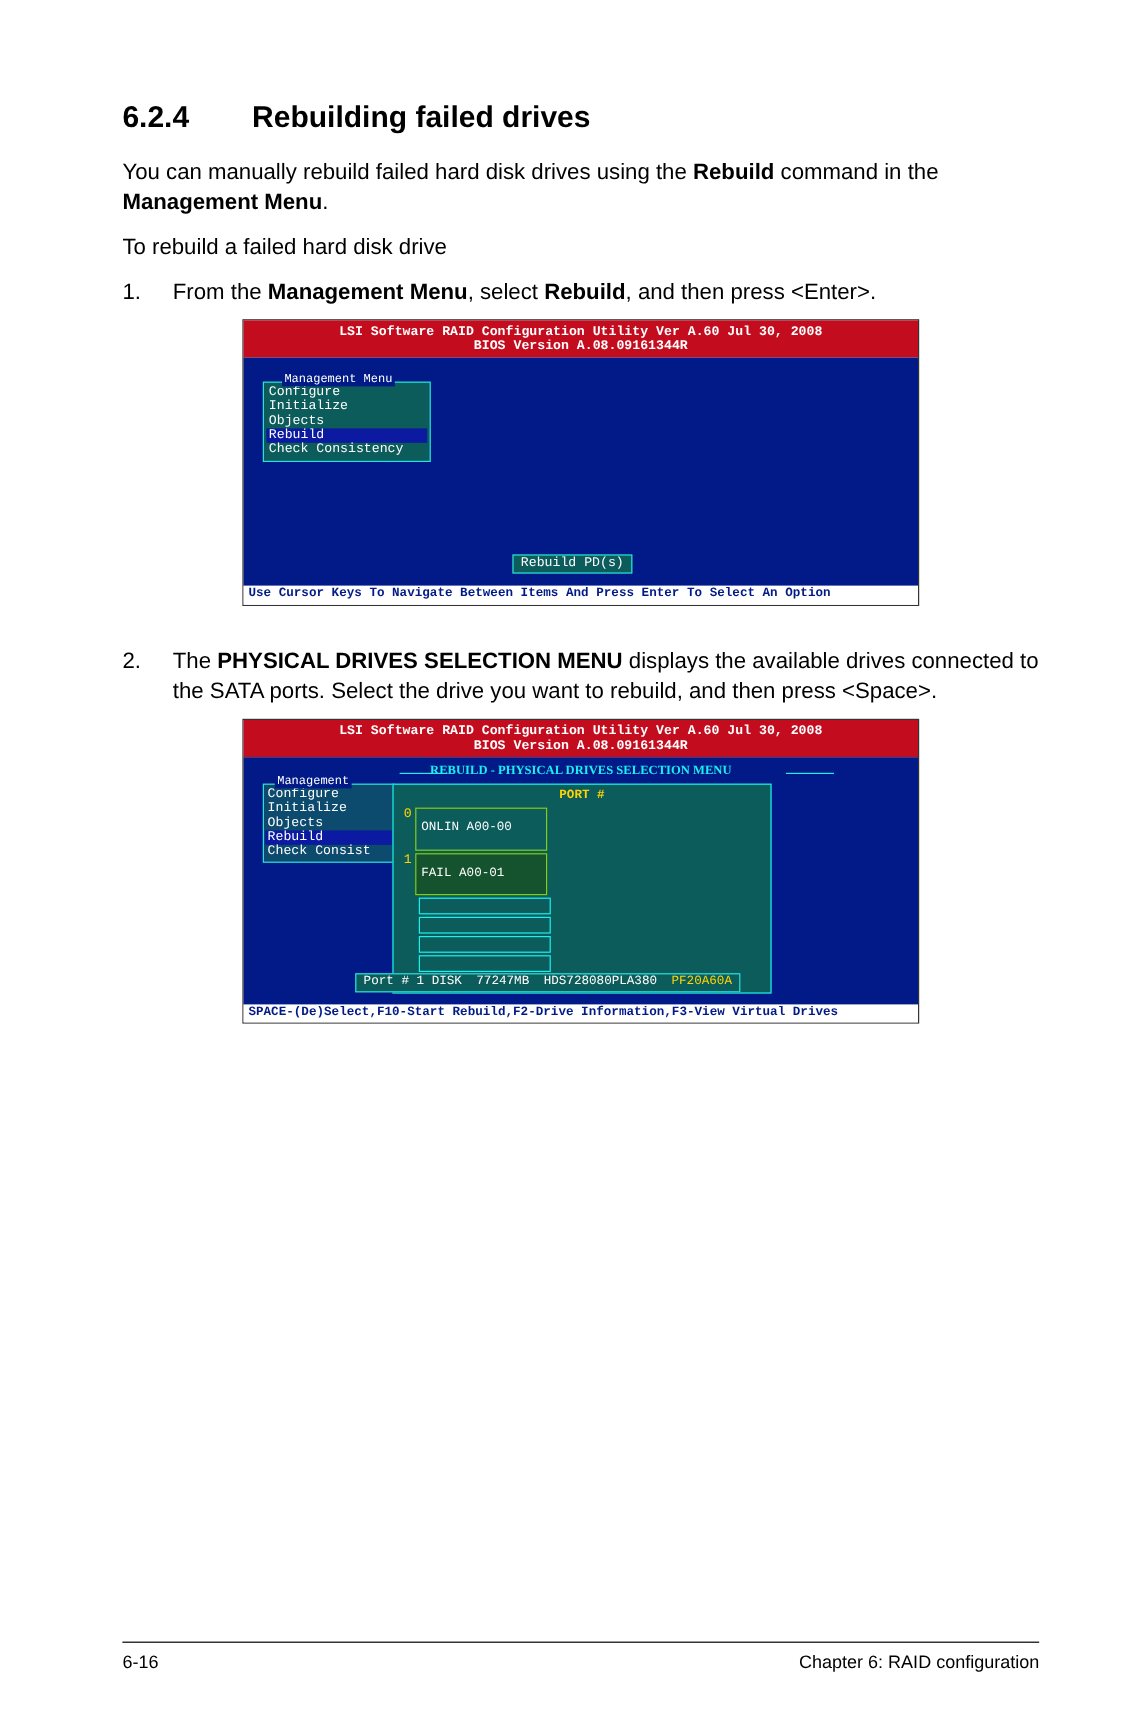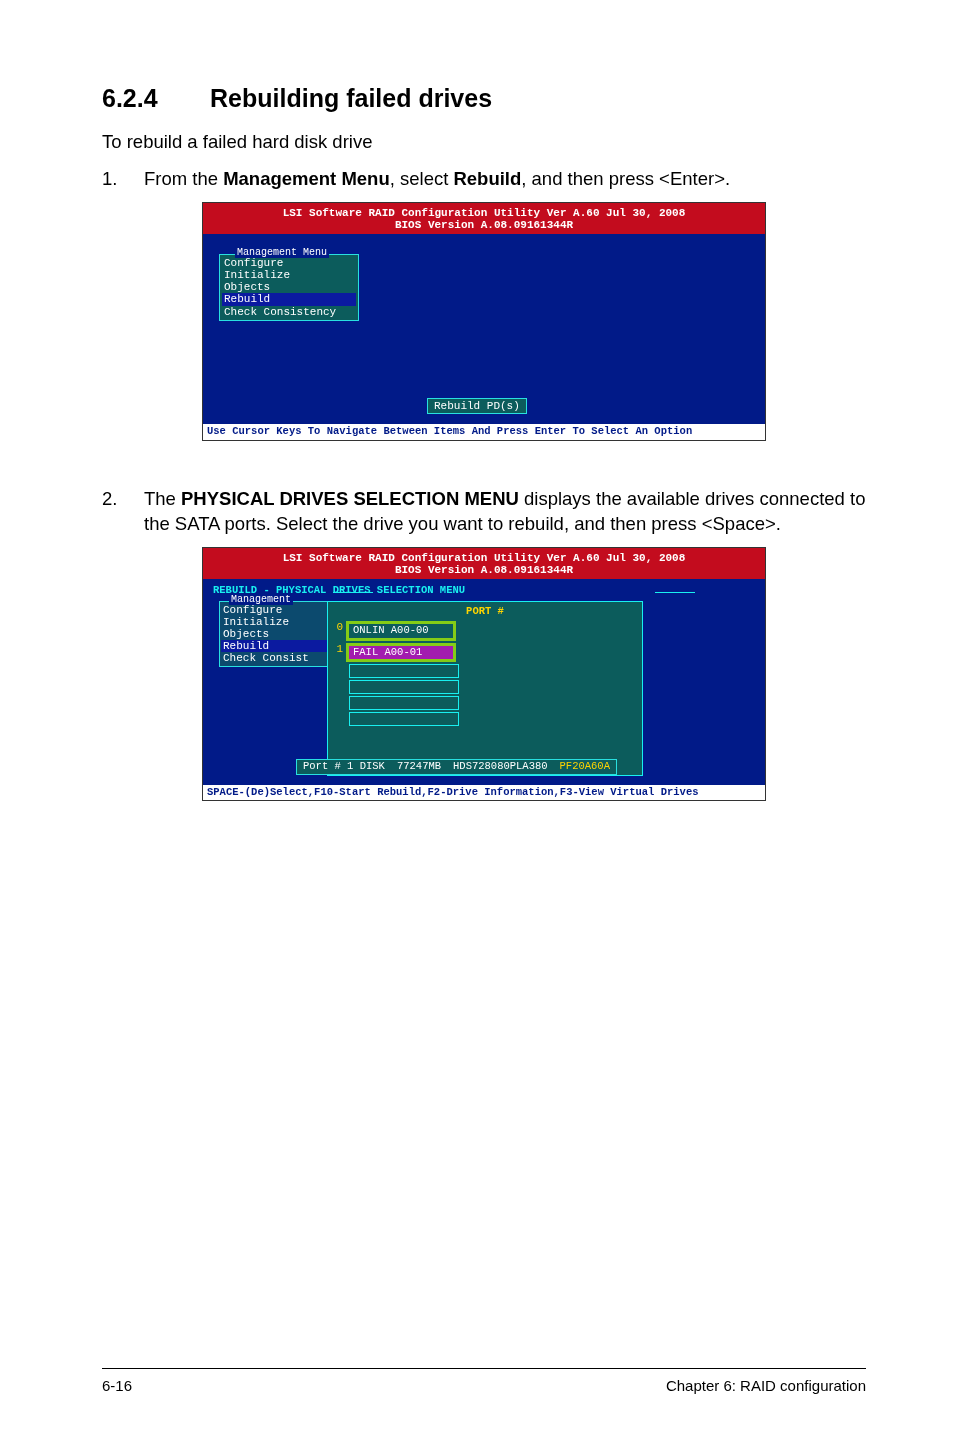--- a/index.html
+++ b/index.html
@@ -6,66 +6,69 @@
   html, body { width: 954px; height: 1438px; background: #ffffff; font-family: Arial, Helvetica, sans-serif; color: #000; }
   .page { padding: 84px 88px 40px 102px; position: relative; height: 100%; }
   .h-num { font-size: 25px; font-weight: bold; }
   .h-title { font-size: 25px; font-weight: bold; margin-left: 48px; }
   .heading-row { margin-bottom: 18px; }
   .lead { font-size: 18.5px; line-height: 1.35; margin-bottom: 14px; }
   .step-line { font-size: 18.5px; margin-bottom: 14px; }
   .list-row { display: flex; font-size: 18.5px; line-height: 1.35; margin-bottom: 10px; }
   .list-num { width: 42px; flex: 0 0 42px; }
   .list-body { flex: 1; }
-  .screenshot { margin: 10px auto 46px auto; width: 564px; border: 1px solid #333; font-family: "Courier New", monospace; font-size: 11px; line-height: 1.1; }
+  .screenshot { margin: 10px auto 34px auto; width: 564px; border: 1px solid #333; font-family: "Courier New", monospace; font-size: 11px; line-height: 1.1; }
   .ss-red { background: #c30c1e; color: #fff; padding: 4px 8px 3px 8px; text-align: center; font-weight: bold; }
   .ss-red .line2 { display: block; }
   .ss-navy { background: #011a88; color: #fff; padding: 8px 10px 8px 10px; position: relative; min-height: 190px; }
   .mmenu-outer { position: absolute; left: 16px; top: 20px; }
   .mmenu-title { position: absolute; top: -7px; left: 16px; background: #011a88; color: #fff; padding: 0 2px; font-size: 10px; }
   .mmenu-box { border: 1px solid #29e0e0; background: #0c5c5c; width: 140px; padding: 2px 4px 2px 4px; color: #fff; }
   .mmenu-item { padding: 0; white-space: pre; }
   .mmenu-item.sel { background: #0b1aa0; color: #fff; padding: 0 2px; margin: 0 -2px; }
   .mmenu-item.sel2 { background: #0b1aa0; color: #fff; padding: 0 2px; margin: 0 -2px; }
   .rebuild-label { position: absolute; left: 224px; bottom: 10px; border: 1px solid #29e0e0; background: #0c5c5c; padding: 1px 6px; color: #fff; }
   .ss-bot { background: #ffffff; color: #011a88; text-align: left; padding: 2px 4px; font-weight: bold; font-size: 10.5px; }
 
   
   .ss2-navy { background: #011a88; position: relative; min-height: 206px; padding: 6px 10px 8px 10px; }
-  .ss2-title-bar { color: #19f0f0; font-weight: bold; margin-bottom: 6px; position: relative; font-size: 10.5px; }
+  .ss2-title-bar { color: #19f0f0; font-weight: bold; text-align: center; margin-bottom: 6px; position: relative; font-size: 10.5px; font-family: Liberation Serif, serif; }
   .ss2-title-bar:before, .ss2-title-bar:after { content: ""; position: absolute; top: 7px; height: 1px; background: #19f0f0; }
   .ss2-title-bar:before { left: 120px; width: 40px; }
   .ss2-title-bar:after { right: 60px; width: 40px; }
   .ss2-panel { position: absolute; left: 124px; top: 22px; border: 1px solid #19f0f0; background: #0c5c5c; width: 316px; height: 175px; padding: 4px; }
   .port-hdr { text-align: center; color: #ffd400; font-weight: bold; font-size: 10.5px; margin-bottom: 4px; }
   .drive-rows { }
   .drive-row { display: flex; align-items: stretch; margin-bottom: 2px; }
   .drive-idx { width: 14px; text-align: right; color: #ffd400; font-size: 11px; padding-right: 3px; }
-  .drive-val { flex: 0 0 110px; border: 3px solid #84cc16; background: #0c5c5c; color: #fff; padding: 1px 4px; font-size: 10.5px; }
-  .drive-val.sel { background: #a21caf; }
+  .drive-val { flex: 0 0 110px; border: 1px solid #84cc16; background: #0c5c5c; color: #fff; padding: 11px 4px; font-size: 10.5px; }
+  .drive-val.sel { background: #14532d; }
   .drive-empty { border: 1px solid #19f0f0; width: 110px; height: 14px; margin: 0 0 2px 17px; background: #0c5c5c; }
   .mmenu2-outer { position: absolute; left: 16px; top: 22px; }
   .mmenu2-box { border: 1px solid #29e0e0; background: #0c4a6e; width: 110px; padding: 2px 3px; color: #fff; }
   .port-info { position: absolute; left: 93px; bottom: 10px; border: 1px solid #29e0e0; background: #0c5c5c; color: #fff; padding: 1px 6px; font-size: 10.5px; display: flex; gap: 12px; }
   .port-info span.y { color: #fff; }
   .port-info .pf { color: #ffd400; }
   .ss2-bot { background: #ffffff; color: #011a88; padding: 2px 4px; font-weight: bold; font-size: 10.5px; text-align: left; }
 
   .footer { position: absolute; bottom: 44px; left: 102px; right: 88px; border-top: 1px solid #000; padding-top: 8px; display: flex; justify-content: space-between; font-size: 15px; }
 </style>
 </head>
 <body>
 
 <div class="page">
 
   <div class="heading-row">
     <span class="h-num">6.2.4</span>
     <span class="h-title">Rebuilding failed drives</span>
   </div>
 
+  <p class="lead">
+    <span>You can manually rebuild failed hard disk drives using the </span><b>Rebuild</b><span> command in the </span><b>Management Menu</b><span>.</span>
+  </p>
 
   <p class="step-line">To rebuild a failed hard disk drive</p>
 
   <div class="list-row">
     <div class="list-num">1.</div>
     <div class="list-body">
       <span>From the </span><b>Management Menu</b><span>, select </span><b>Rebuild</b><span>, and then press &lt;Enter&gt;.</span>
     </div>
   </div>
 

